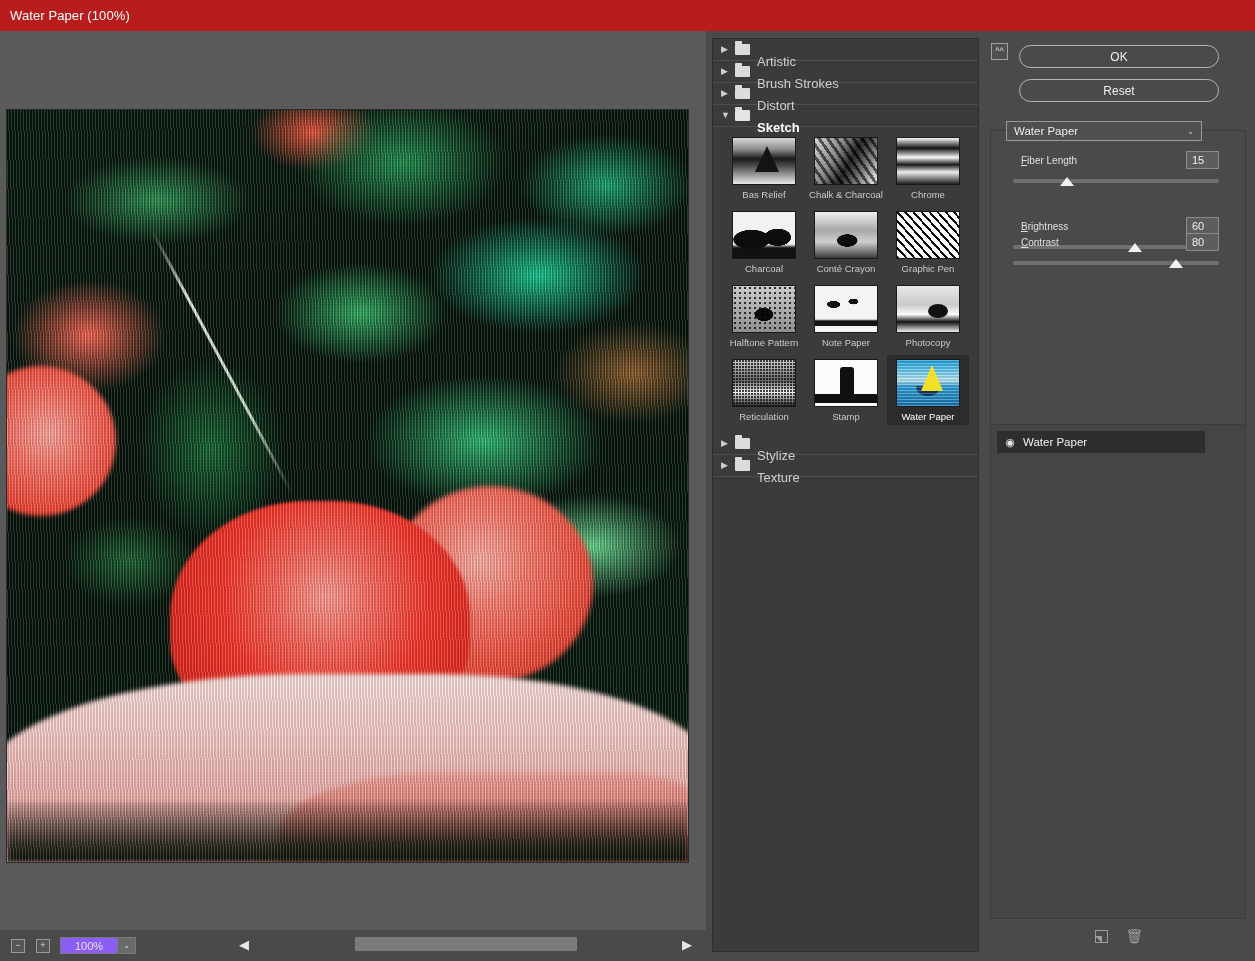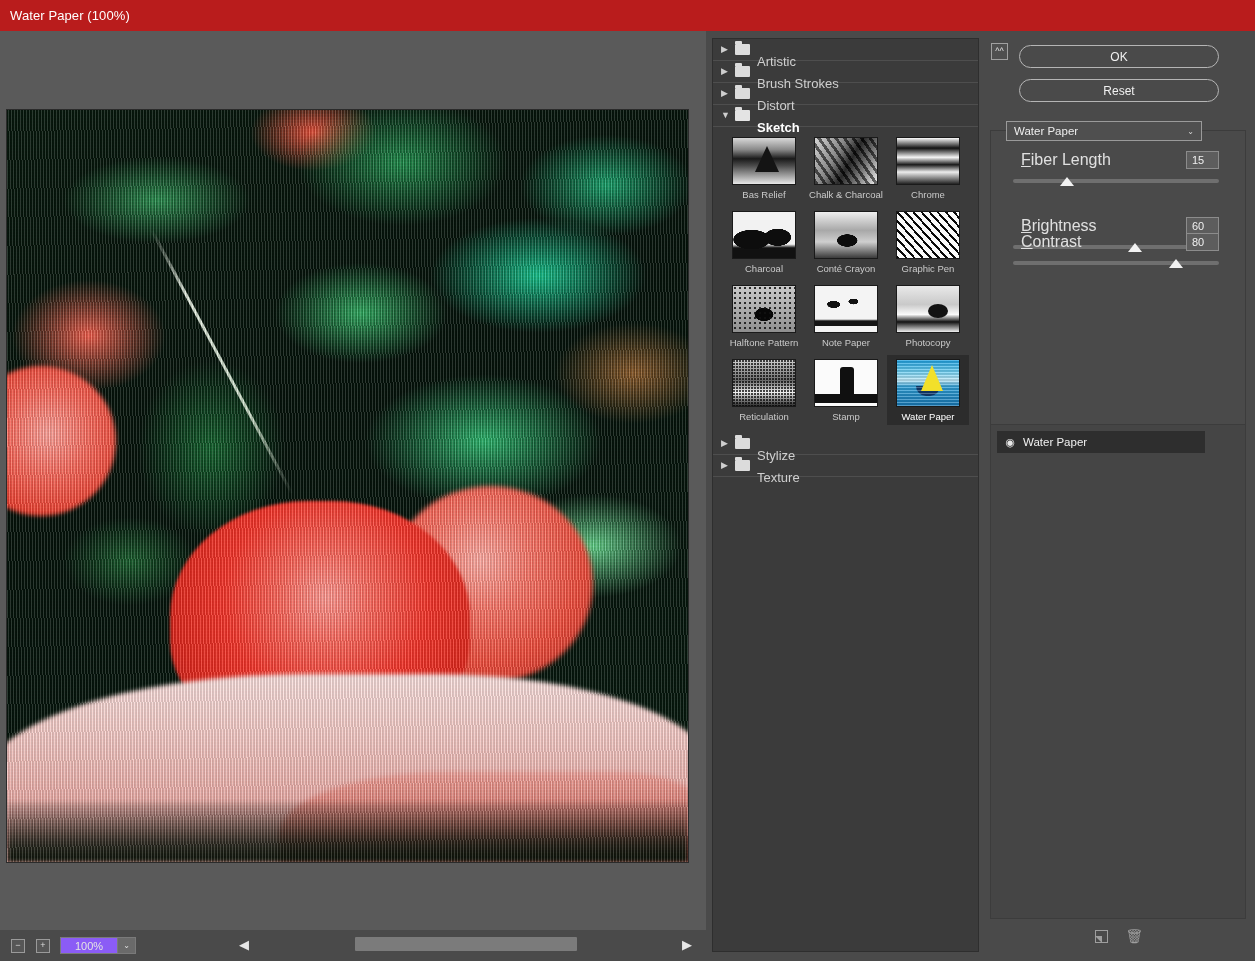--- a/index.html
+++ b/index.html
@@ -234,21 +234,21 @@
   }
   .filter-select {
     position: absolute; left: 21px; top: 83px; width: 196px; height: 20px;
     background: #4f4f4f; border: 1px solid #9a9a9a; color: #ededed;
     font-size: 11.5px; display: flex; align-items: center; padding-left: 7px;
   }
   .filter-select .chev { position: absolute; right: 7px; font-size: 8px; color: #d8d8d8; }
 
   .param { position: absolute; left: 28px; width: 206px; }
   .param-row { display: flex; align-items: center; justify-content: space-between; height: 20px; }
-  .param-label { font-size: 16px; color: #e0e0e0; padding-left: 8px; }
+  .param-label { font-size: 10px; color: #e0e0e0; padding-left: 8px; }
   .param-label u { text-decoration: underline; }
   .param-value {
     width: 33px; height: 18px; background: #5d5d5d; border: 1px solid #8c8c8c;
     color: #f0f0f0; font-size: 11px; display: flex; align-items: center; padding-left: 5px;
   }
   .slider { position: relative; margin-top: 7px; height: 10px; }
   .slider .rail { position: absolute; left: 0; top: 2px; width: 100%; height: 4px; background: #6f6f6f; border-radius: 2px; }
   .slider .knob {
     position: absolute; top: 0; width: 0; height: 0; margin-left: -7px;
     border-left: 7px solid transparent; border-right: 7px solid transparent;

